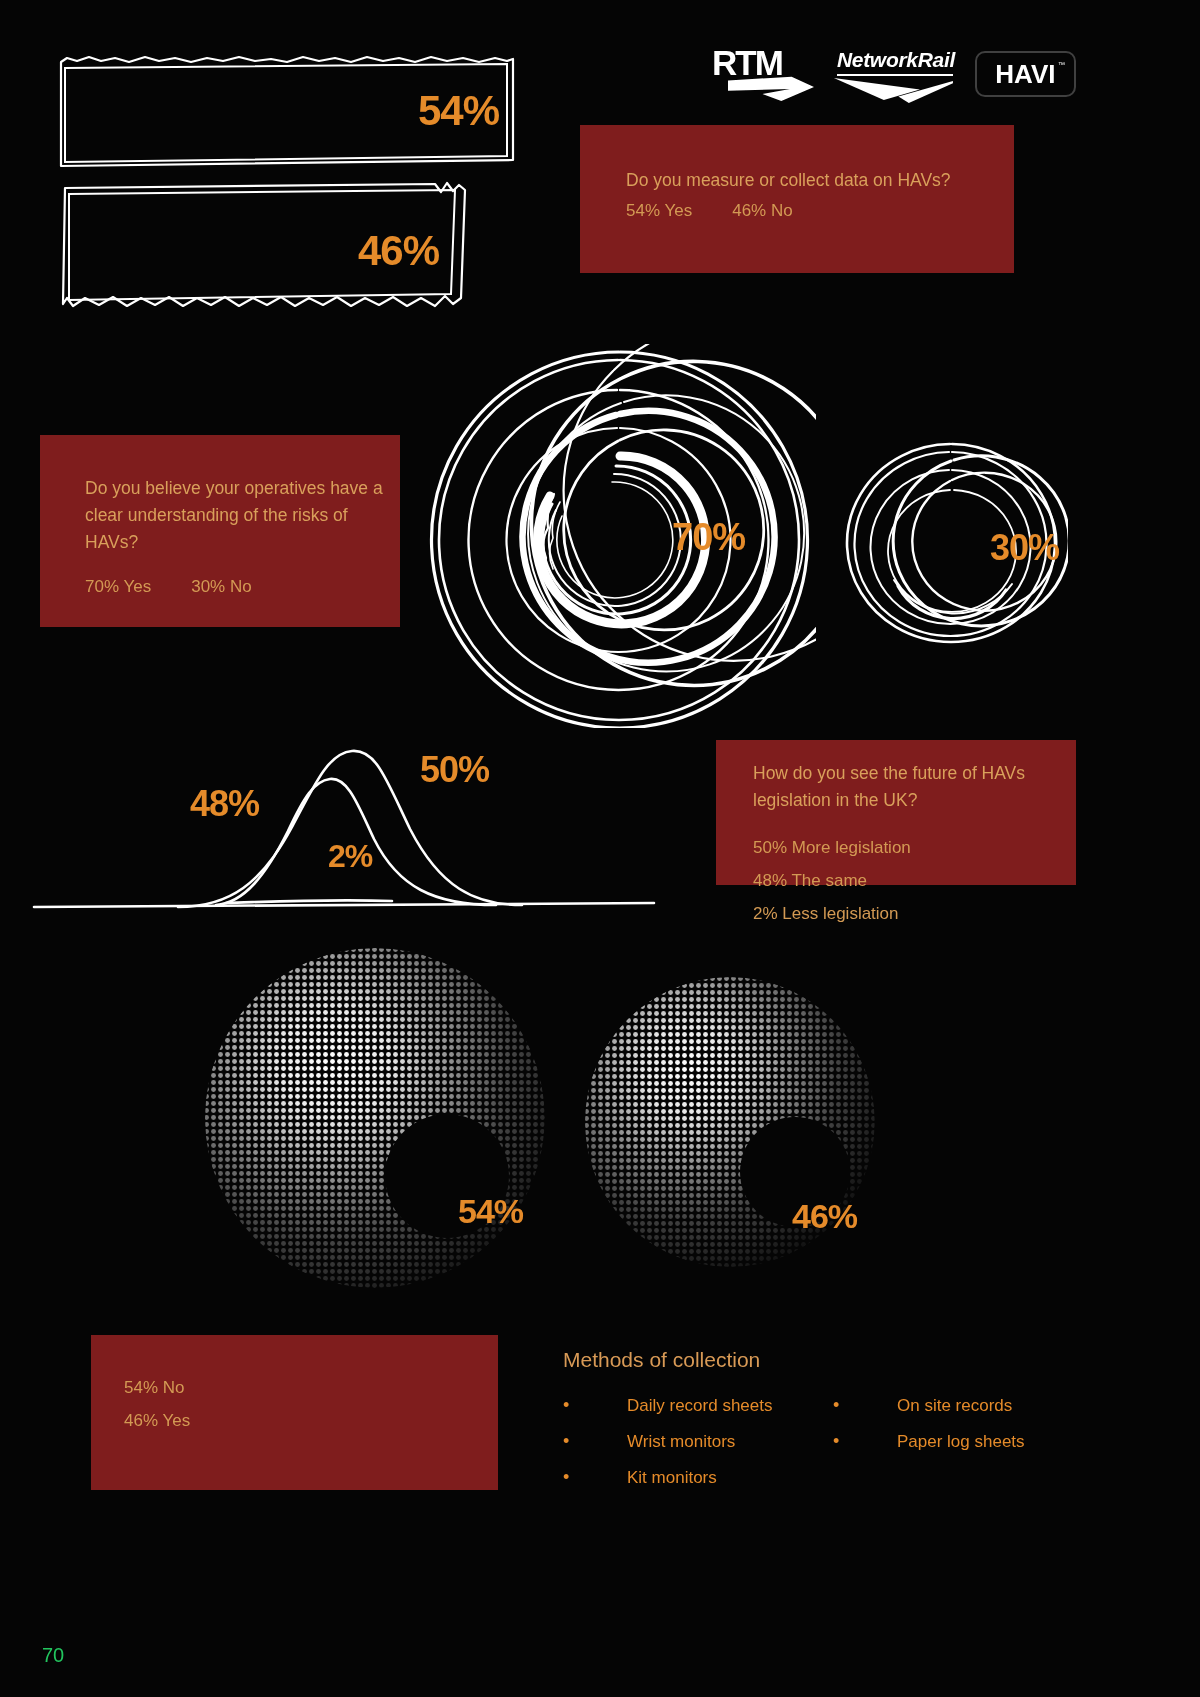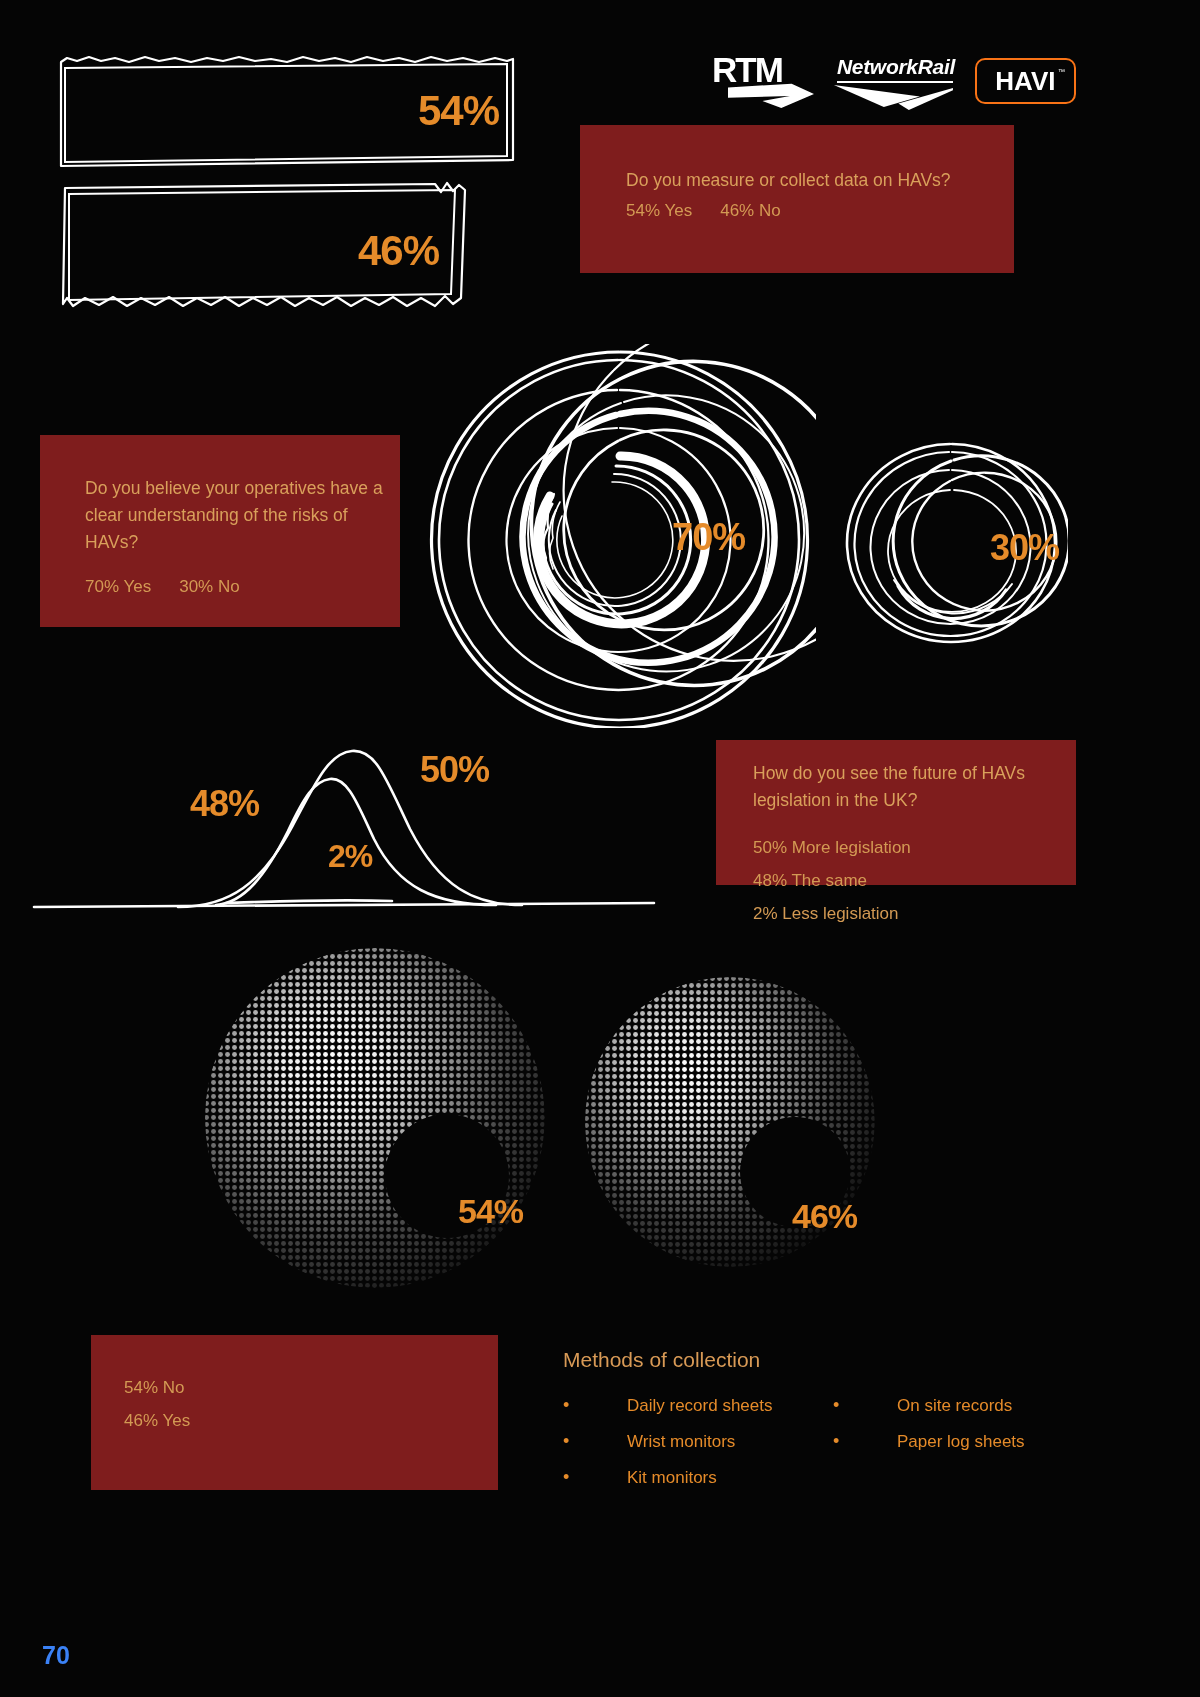--- a/index.html
+++ b/index.html
@@ -13,21 +13,21 @@
   .page {
     position: relative;
     width: 1200px;
     height: 1697px;
     background: #050505;
   }
 
   
   .logos {
     position: absolute;
-    top: 50px;
+    top: 43px;
     left: 706px;
     width: 370px;
     height: 62px;
     display: flex;
     align-items: center;
     gap: 26px;
   }
   .logo-rtm { position: relative; width: 108px; height: 58px; }
   .logo-rtm .rtm-text {
     position: absolute; top: 0px; left: 6px;
@@ -56,21 +56,21 @@
     background: #ffffff;
     clip-path: polygon(0% 0%, 100% 52%, 58% 100%);
   }
   .logo-nr .nr-arrow2 {
     position: absolute; left: 62px; top: 35px; width: 58px; height: 22px;
     background: #ffffff;
     clip-path: polygon(100% 0%, 100% 10%, 24% 100%, 6% 70%);
   }
   .logo-havi {
     position: relative; width: 108px; height: 46px;
-    border: 2px solid #f97316; border-radius: 10px;
+    border: 2px solid #404040; border-radius: 10px;
     display: flex; align-items: center; justify-content: center;
   }
   .logo-havi .havi-text {
     font-family: "Liberation Sans", sans-serif;
     font-weight: bold; font-size: 26px; color: #ffffff; letter-spacing: 0px;
     line-height: 26px;
   }
   .logo-havi .havi-tm {
     position: absolute; right: 9px; top: 8px; font-size: 7px; color: #fff;
   }
@@ -86,21 +86,21 @@
     font-size: 17.5px;
     line-height: 27px;
     font-weight: 400;
   }
   .info-box .ans {
     color: #D39A54;
     font-size: 17px;
     line-height: 33px;
     font-weight: 400;
   }
-  .info-box .ans-row { display: flex; gap: 28px; }
+  .info-box .ans-row { display: flex; gap: 40px; }
 
   #box-measure { left: 580px; top: 125px; width: 434px; height: 148px; padding: 42px 0 0 46px; }
   #box-risks   { left: 40px;  top: 435px; width: 360px; height: 192px; padding: 40px 0 0 45px; }
   #box-future  { left: 716px; top: 740px; width: 360px; height: 145px; padding: 20px 0 4px 37px; }
   #box-expos   { left: 91px;  top: 1335px; width: 407px; height: 155px; padding: 20px 0 0 17px; }
 
   
   .pct {
     position: absolute;
     color: #E58B2A;
@@ -149,21 +149,21 @@
   #methods .bullet {
     color: #E58B2A; font-size: 18px; width: 64px; flex: 0 0 64px; line-height: 22px;
   }
   #methods .mlabel {
     color: #E58B2A; font-size: 17px; line-height: 22px;
   }
 
   
   #page-num {
     position: absolute; left: 42px; top: 1643px;
-    color: #3b82f6; font-size: 25px; line-height: 24px; font-weight: bold;
+    color: #22c55e; font-size: 20px; line-height: 24px;
   }
 </style>
 </head>
 <body>
 
 <div class="page">
 
   <div class="logos">
     <div class="logo-rtm">
       <div class="rtm-text">RTM</div>

